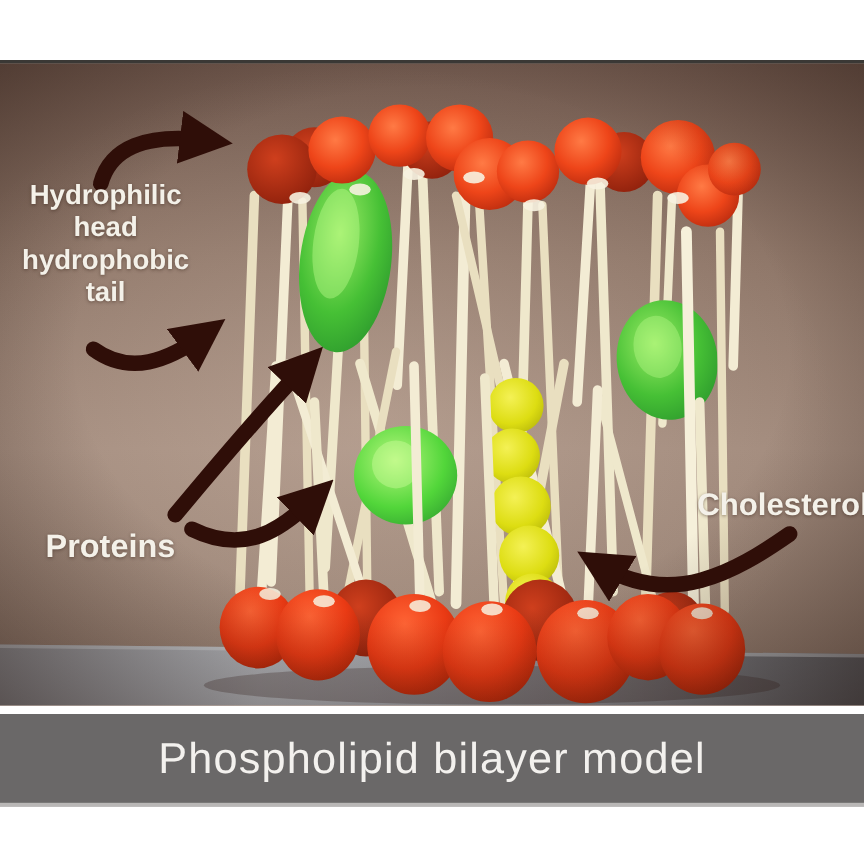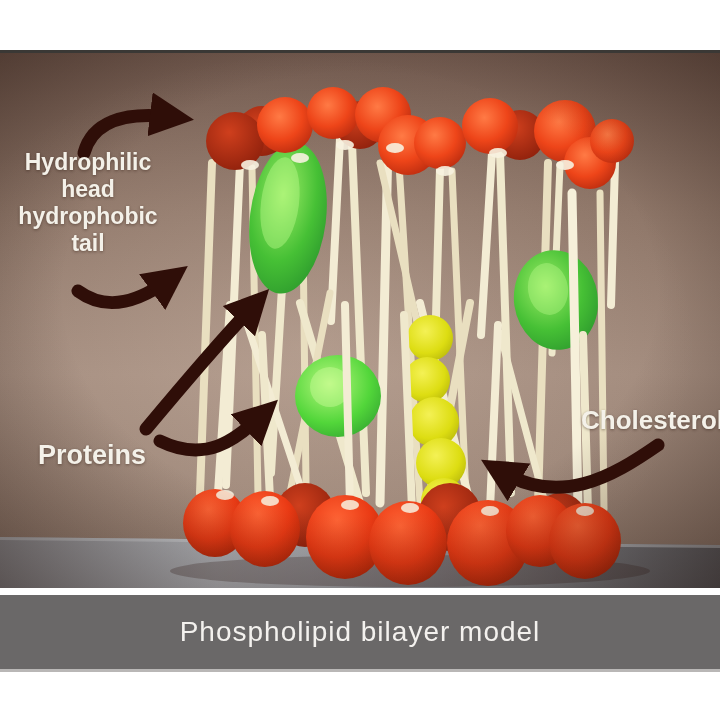--- a/index.html
+++ b/index.html
@@ -26,21 +26,21 @@
   #label-headtail{left:0;top:149px;width:176px;text-align:center;font-size:23px;}
   #label-proteins{left:38px;top:440px;font-size:27px;}
   #label-cholesterol{left:581px;top:405px;font-size:26px;}
   .caption-bar{
     position:absolute;left:0;top:595px;width:720px;height:77px;
     background:var(--caption-bar,#6a6868);
     border-bottom:3px solid #b9b7b6;box-sizing:border-box;
     display:flex;align-items:center;justify-content:center;
   }
   .caption-text{
-    color:var(--caption-text,#f3f1ee);font-size:28px;font-weight:400;letter-spacing:1px;
+    color:var(--caption-text,#f3f1ee);font-size:36px;font-weight:400;letter-spacing:1px;
   }
   .arrow{stroke:var(--arrow-color,#2f0e08);stroke-width:13;fill:none;stroke-linecap:round;}
   .ah{fill:var(--arrow-color,#2f0e08);}
 </style>
 </head>
 <body>
 
 <div class="stage">
 
   <div id="strip-top" class="white-strip"></div>

